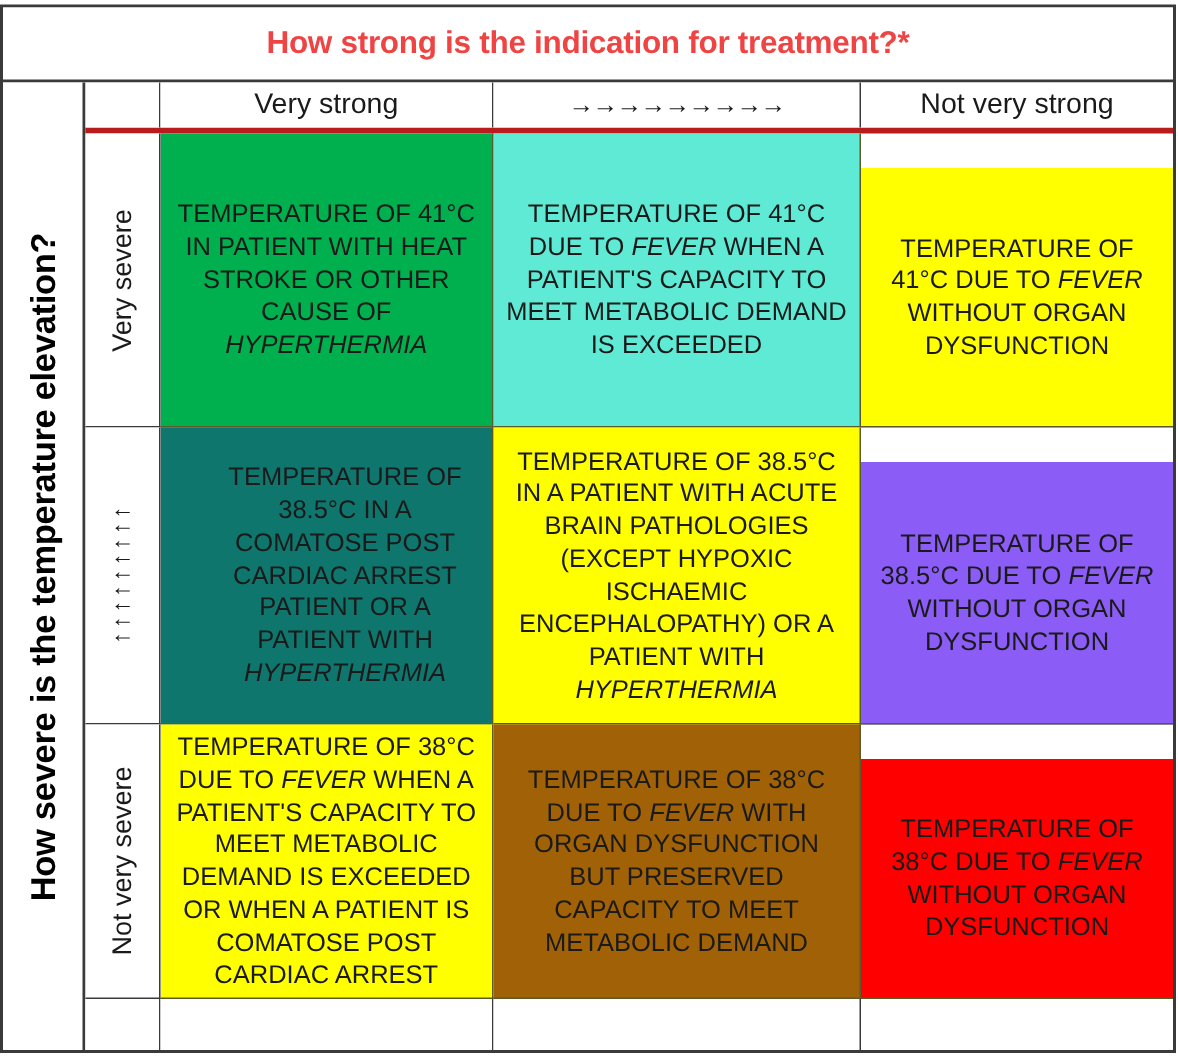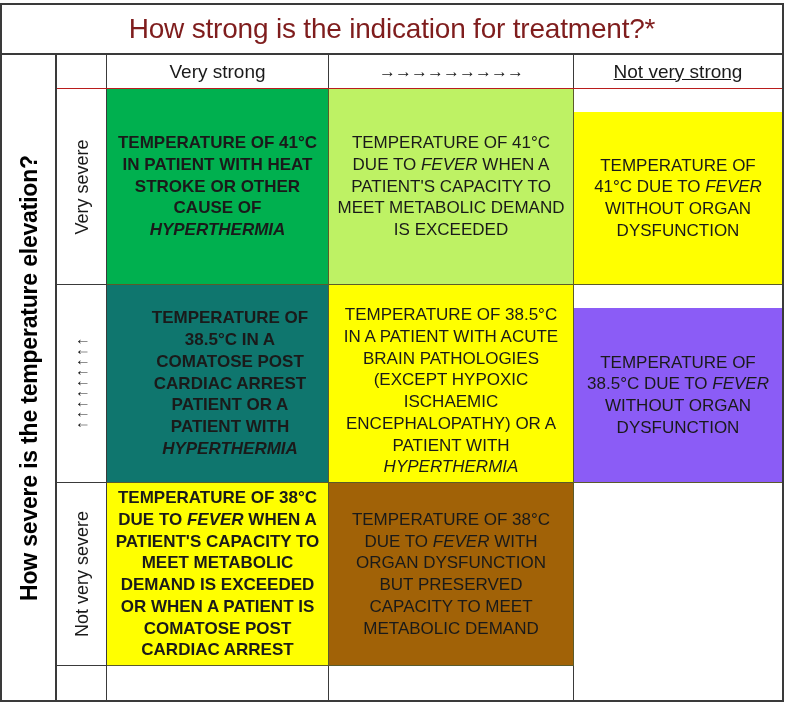--- a/index.html
+++ b/index.html
@@ -38,23 +38,23 @@
     width: 780px;
     height: 50px;
     display: flex;
     align-items: center;
     justify-content: center;
     border-bottom: 2px solid #3a3a3a;
     box-sizing: border-box;
     background: #ffffff;
   }
   .title-bar .title-text {
-    font-size: 28px;
-    font-weight: normal;
-    color: #7f1d1d;
+    font-size: 21px;
+    font-weight: bold;
+    color: #ef4444;
     letter-spacing: -0.2px;
     white-space: nowrap;
   }
 
   
   .axis-title {
     position: absolute;
     left: 2px;
     top: 55px;
     width: 55px;
@@ -86,41 +86,41 @@
   }
 
   
   .col-head-row {
     position: absolute;
     left: 0px;
     top: 0px;
     width: 725px;
     height: 34px;
     display: flex;
-    border-bottom: 1px solid #b91c1c;
+    border-bottom: 4px solid #b91c1c;
     box-sizing: border-box;
   }
   .rowlabel-corner {
     width: 50px;
     border-right: 1px solid #3a3a3a;
     box-sizing: border-box;
     background: #ffffff;
   }
   .col-head {
     display: flex;
     align-items: center;
     justify-content: center;
     border-right: 1px solid #3a3a3a;
     box-sizing: border-box;
     background: #ffffff;
     font-size: 19px;
     color: #1a1a1a;
     white-space: nowrap;
   }
-  .col-head.last { border-right: none; text-decoration: underline; }
+  .col-head.last { border-right: none; }
   .col-head.c1 { width: 222px; }
   .col-head.c2 { width: 245px; }
   .col-head.c3 { width: 208px; }
   .arrow-run { font-size: 17px; letter-spacing: -1px; color:#1a1a1a; }
 
   
   .body-row {
     position: absolute;
     left: 0px;
     width: 725px;
@@ -160,21 +160,21 @@
     border-bottom: 1px solid #5b5b2a;
     display: flex;
     align-items: center;
     justify-content: center;
     padding: 4px 8px;
     text-align: center;
     font-size: 17px;
     line-height: 1.28;
     color: #1a1a1a;
   }
-  .cell.c1 { width: 222px; font-weight: bold; }
+  .cell.c1 { width: 222px; }
   .cell.c2 { width: 245px; }
   .cell.c3 { width: 208px; border-right: none; margin-top: 23px; }
 
   .cell em { font-style: italic; }
 
   
   .bottom-strip {
     position: absolute;
     left: 0px;
     top: 611px;
@@ -225,42 +225,42 @@
 
     <div class="body-row r1">
       <div class="row-label">
         <span class="vtext">Very severe</span>
       </div>
       <div class="cell c1" style="background-color: rgb(0, 176, 79);">
         <span>
           <span>TEMPERATURE OF 41°C IN PATIENT WITH HEAT STROKE OR OTHER CAUSE OF </span><em>HYPERTHERMIA</em>
         </span>
       </div>
-      <div class="cell c2" style="background-color: #bef264; justify-content: center;">
+      <div class="cell c2" style="background-color: #5eead4; justify-content: center;">
         <span>
           <span>TEMPERATURE OF 41°C DUE TO </span><em>FEVER</em><span> WHEN A PATIENT'S CAPACITY TO MEET METABOLIC DEMAND IS EXCEEDED</span>
         </span>
       </div>
       <div class="cell c3" style="background-color: rgb(255, 255, 0);">
         <span>
           <span>TEMPERATURE OF 41°C DUE TO </span><em>FEVER</em><span> WITHOUT ORGAN DYSFUNCTION</span>
         </span>
       </div>
     </div>
 
     <div class="body-row r2">
       <div class="row-label">
         <span class="vtext arrows">↑ ↑ ↑ ↑ ↑ ↑ ↑ ↑ ↑</span>
       </div>
       <div class="cell c1" style="background-color: #0f766e; padding-left: 33px;">
         <span>
           <span>TEMPERATURE OF 38.5°C IN A COMATOSE POST CARDIAC ARREST PATIENT OR A PATIENT WITH </span><em>HYPERTHERMIA</em>
         </span>
       </div>
-      <div class="cell c2" style="background-color: rgb(255, 255, 0); align-items: flex-end;">
+      <div class="cell c2" style="background-color: rgb(255, 255, 0);">
         <span>
           <span>TEMPERATURE OF 38.5°C IN A PATIENT WITH ACUTE BRAIN PATHOLOGIES (EXCEPT HYPOXIC ISCHAEMIC ENCEPHALOPATHY) OR A PATIENT WITH </span><em>HYPERTHERMIA</em>
         </span>
       </div>
       <div class="cell c3" style="background-color: #8b5cf6;">
         <span>
           <span>TEMPERATURE OF 38.5°C DUE TO </span><em>FEVER</em><span> WITHOUT ORGAN DYSFUNCTION</span>
         </span>
       </div>
     </div>
@@ -270,20 +270,25 @@
         <span class="vtext">Not very severe</span>
       </div>
       <div class="cell c1" style="background-color: rgb(255, 255, 0);">
         <span>
           <span>TEMPERATURE OF 38°C DUE TO </span><em>FEVER</em><span> WHEN A PATIENT'S CAPACITY TO MEET METABOLIC DEMAND IS EXCEEDED OR WHEN A PATIENT IS COMATOSE POST CARDIAC ARREST</span>
         </span>
       </div>
       <div class="cell c2" style="background-color: #a16207;">
         <span>
           <span>TEMPERATURE OF 38°C DUE TO </span><em>FEVER</em><span> WITH ORGAN DYSFUNCTION BUT PRESERVED CAPACITY TO MEET METABOLIC DEMAND</span>
+        </span>
+      </div>
+      <div class="cell c3" style="background-color: rgb(255, 0, 0);">
+        <span>
+          <span>TEMPERATURE OF 38°C  DUE TO </span><em>FEVER</em><span> WITHOUT ORGAN DYSFUNCTION</span>
         </span>
       </div>
     </div>
 
     <div class="bottom-strip">
       <div class="sp l"></div>
       <div class="sp c1"></div>
       <div class="sp c2"></div>
       <div class="sp c3"></div>
     </div>

